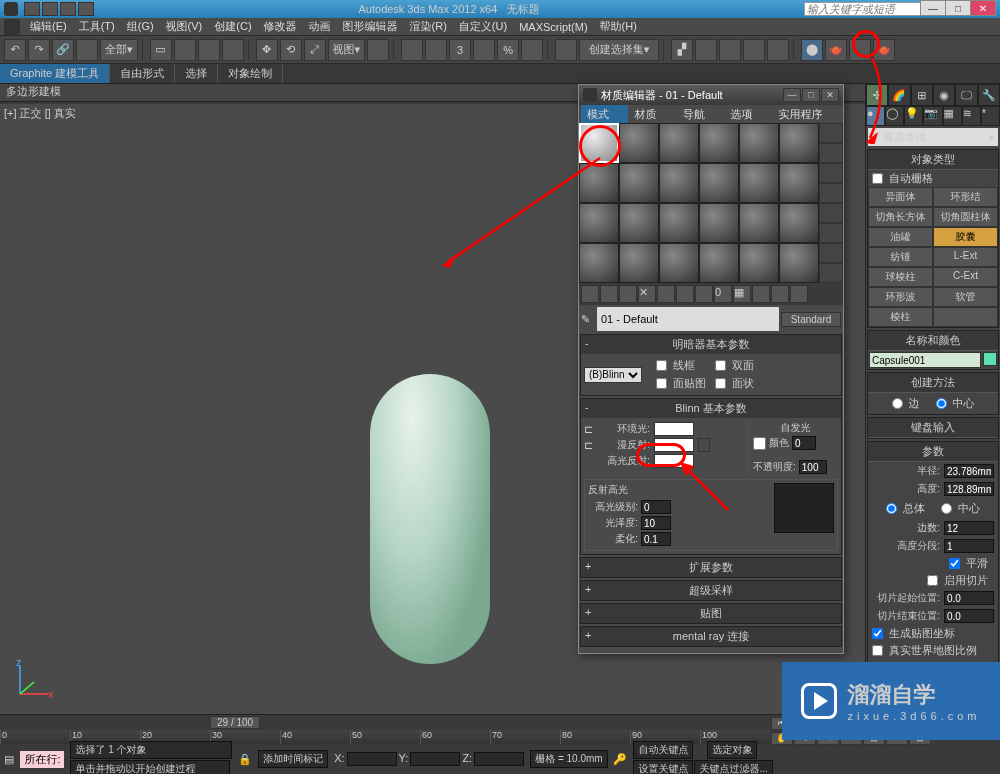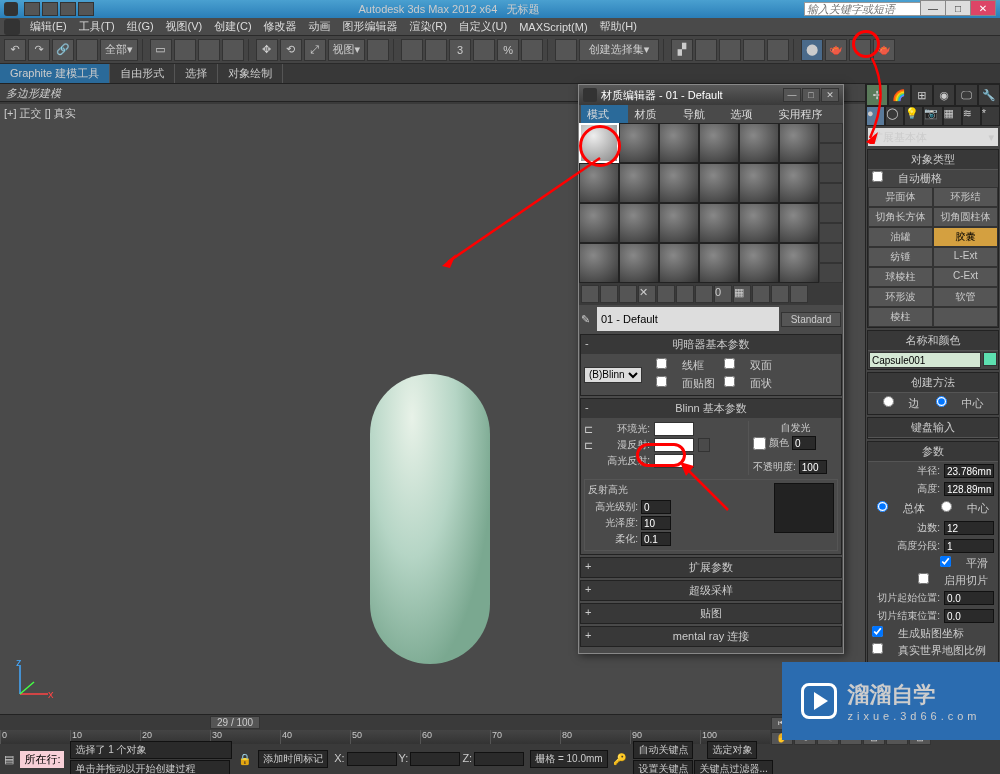--- a/index.html
+++ b/index.html
@@ -23,21 +23,21 @@
 
 .maintoolbar { height: 28px; background: #444; border-bottom: 1px solid #2a2a2a; display: flex; align-items: center; padding: 0 4px; gap: 2px; }
 .tbtn { width: 22px; height: 22px; background: #555; border: 1px solid #333; display: inline-flex; align-items: center; justify-content: center; }
 .tbtn.wide { width: auto; padding: 0 4px; }
 .sep { width: 4px; height: 22px; border-left: 1px solid #333; margin: 0 2px; }
 
 
 .ribbon { height: 20px; background: #383838; border-bottom: 1px solid #222; display: flex; align-items: center; }
 .ribbon .tab { padding: 2px 10px; color: #ccc; border-right: 1px solid #555; }
 .ribbon .tab.active { background: #2a6a9a; }
-.polytab { height: 18px; background: #454545; padding: 0 6px; display: flex; align-items: flex-end; border-bottom: 1px solid #222; font-style: italic; }
+.polytab { height: 18px; background: #454545; padding: 0 6px; display: flex; align-items: flex-start; border-bottom: 1px solid #222; }
 
 
 .viewport-area { position: absolute; top: 104px; left: 0; right: 135px; bottom: 60px; background: #4a4a4a; }
 .viewport-label { position: absolute; top: 2px; left: 4px; color: #ccc; font-size: 11px; }
 .capsule { position: absolute; left: 370px; top: 270px; width: 120px; height: 290px; background: radial-gradient(ellipse at 35% 15%, #e8f2e8, #b5d5c5 40%, #7aa890 75%); border-radius: 60px; }
 .axis { position: absolute; left: 14px; bottom: 14px; }
 
 
 .cmdpanel { position: absolute; right: 0; top: 84px; width: 135px; bottom: 60px; background: #444; border-left: 1px solid #222; display: flex; flex-direction: column; }
 .cmd-tabs { display: flex; height: 22px; }
@@ -46,21 +46,21 @@
 .cmd-subtabs div { flex: 1; border: 1px solid #222; background: #3a3a3a; }
 .cmd-dropdown { background: #ddd; color: #000; height: 18px; margin: 2px; padding: 0 4px; display: flex; align-items: center; justify-content: space-between; }
 .cmd-section { border: 1px solid #222; margin: 1px; }
 .cmd-section .hdr { background: #383838; text-align: center; padding: 2px; border-bottom: 1px solid #555; }
 .cmd-row { display: flex; }
 .cmd-btn { flex: 1; background: #555; border: 1px solid #333; padding: 2px; text-align: center; font-size: 10px; }
 .cmd-btn.active { background: #d4a040; color: #000; }
 .cmd-label-row { display: flex; align-items: center; padding: 2px 4px; gap: 4px; }
 .cmd-label-row label { flex: 1; text-align: right; color: #ccc; font-size: 10px; }
 .spinner { width: 50px; height: 14px; background: #2a2a2a; border: 1px solid #111; color: #fff; padding: 0 2px; font-size: 10px; }
-.chk { display: flex; align-items: flex-start; gap: 15px; padding: 1px 4px; font-size: 10px; }
+.chk { display: flex; align-items: center; gap: 6px; padding: 1px 4px; font-size: 10px; }
 .chk input { width: 11px; height: 11px; }
 
 
 .matedit { position: absolute; left: 578px; top: 84px; width: 266px; height: 570px; background: #4a4a4a; border: 1px solid #888; box-shadow: 2px 2px 8px rgba(0,0,0,0.5); display: flex; flex-direction: column; }
 .matedit .metitle { height: 20px; background: linear-gradient(#5a5a5a, #3a3a3a); display: flex; align-items: center; padding: 0 4px; }
 .matedit .metitle .icon { width: 14px; height: 14px; background: #333; border-radius: 2px; margin-right: 4px; }
 .matedit .metitle .txt { flex: 1; color: #fff; font-size: 11px; }
 .matedit .metitle .btns { display: flex; gap: 1px; }
 .matedit .metitle .btns div { width: 18px; height: 14px; background: #555; border: 1px solid #333; text-align: center; font-size: 9px; line-height: 12px; }
 .matedit .memenu { height: 18px; display: flex; padding: 0 2px; gap: 0; }

